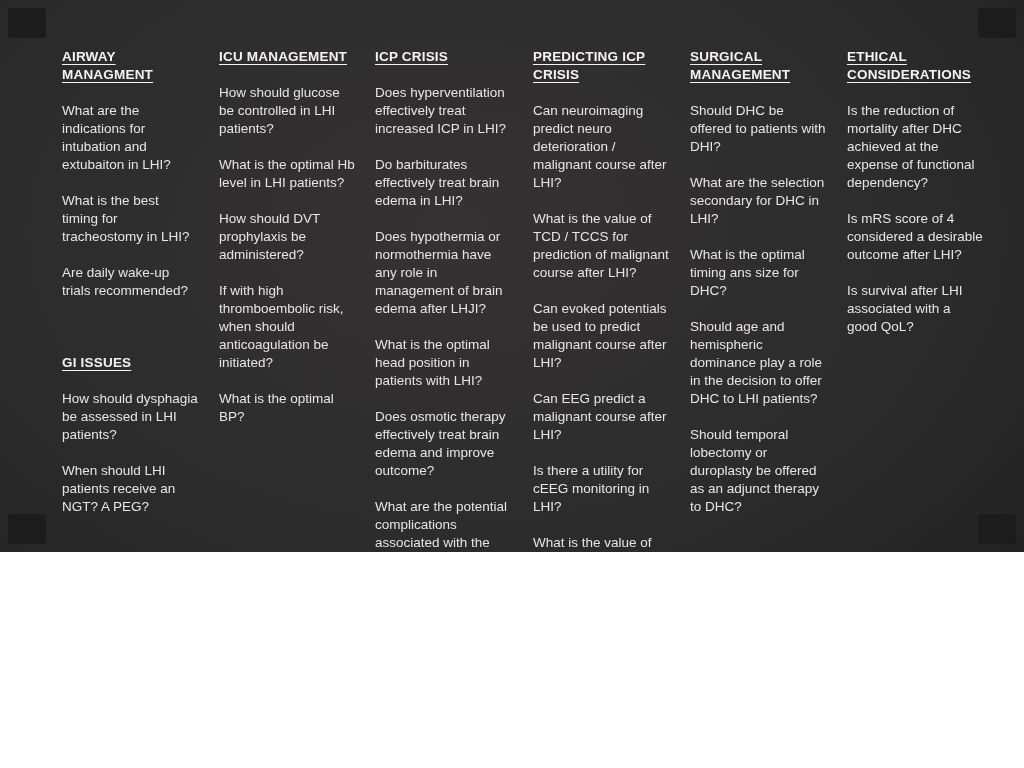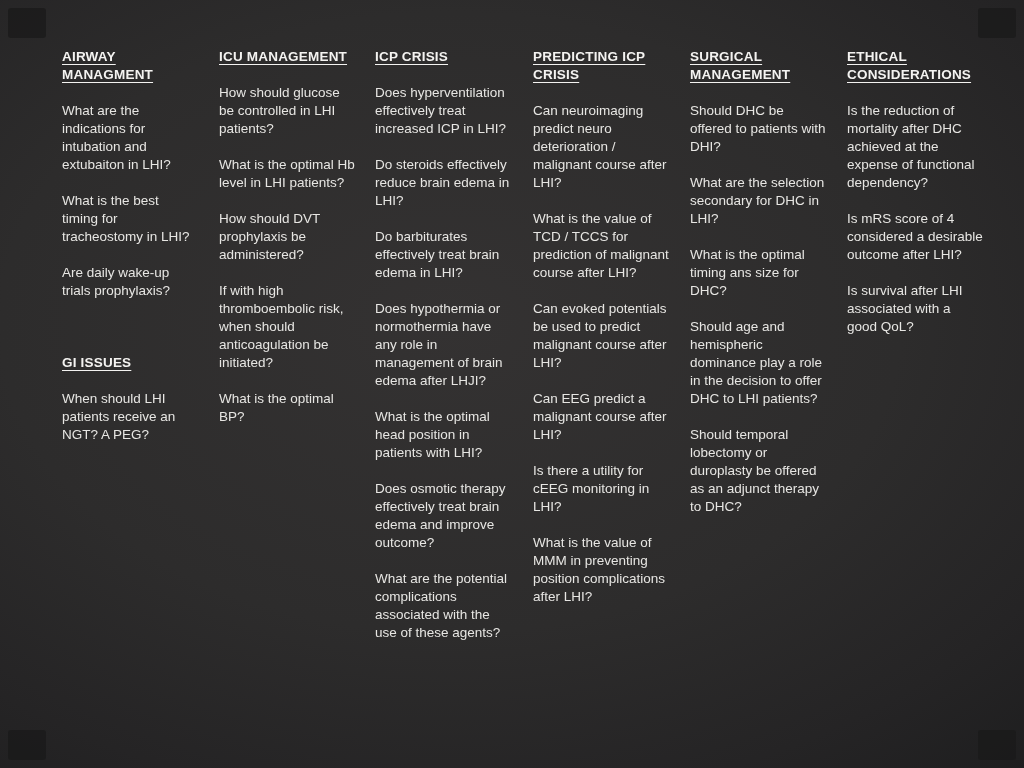--- a/index.html
+++ b/index.html
@@ -6,21 +6,21 @@
     margin: 0;
     padding: 0;
     width: 1024px;
     height: 768px;
     overflow: hidden;
     font-family: "Liberation Sans", sans-serif;
   }
   .slide {
     position: relative;
     width: 1024px;
-    height: 768px;
+    height: 552px;
     background:
       radial-gradient(ellipse 900px 620px at 44% 42%, #343232 0%, #2d2c2c 50%, #252425 78%, #1d1d1e 100%);
     overflow: hidden;
   }
   
   .corner {
     position: absolute;
     width: 38px;
     height: 30px;
     background: #1a191a;
@@ -77,42 +77,42 @@
   <div class="corner tl"></div>
   <div class="corner tr"></div>
   <div class="corner bl"></div>
   <div class="corner br"></div>
   <div class="columns" id="columns">
       <div class="column col-0">
         <div class="section">
           <h2 class="section-heading">AIRWAY MANAGMENT</h2>
           <p class="question">What are the indications for intubation and extubaiton in LHI?</p>
           <p class="question">What is the best timing for tracheostomy in LHI?</p>
-          <p class="question">Are daily wake-up trials prophylaxis?</p>
+          <p class="question">Are daily wake-up trials recommended?</p>
         </div>
         <div class="section">
           <h2 class="section-heading">GI ISSUES</h2>
+          <p class="question">How should dysphagia be assessed in LHI patients?</p>
           <p class="question">When should LHI patients receive an NGT? A PEG?</p>
         </div>
       </div>
       <div class="column col-1">
         <div class="section">
           <h2 class="section-heading">ICU MANAGEMENT</h2>
           <p class="question">How should glucose be controlled in LHI patients?</p>
           <p class="question">What is the optimal Hb level in LHI patients?</p>
           <p class="question">How should DVT prophylaxis be administered?</p>
           <p class="question">If with high thromboembolic risk, when should anticoagulation be initiated?</p>
           <p class="question">What is the optimal BP?</p>
         </div>
       </div>
       <div class="column col-2">
         <div class="section">
           <h2 class="section-heading">ICP CRISIS</h2>
           <p class="question">Does hyperventilation effectively treat increased ICP in LHI?</p>
-          <p class="question">Do steroids effectively reduce brain edema in LHI?</p>
           <p class="question">Do barbiturates effectively treat brain edema in LHI?</p>
           <p class="question">Does hypothermia or normothermia have any role in management of brain edema after LHJI?</p>
           <p class="question">What is the optimal head position in patients with LHI?</p>
           <p class="question">Does osmotic therapy effectively treat brain edema and improve outcome?</p>
           <p class="question">What are the potential complications associated with the use of these agents?</p>
         </div>
       </div>
       <div class="column col-3">
         <div class="section">
           <h2 class="section-heading">PREDICTING ICP CRISIS</h2>

